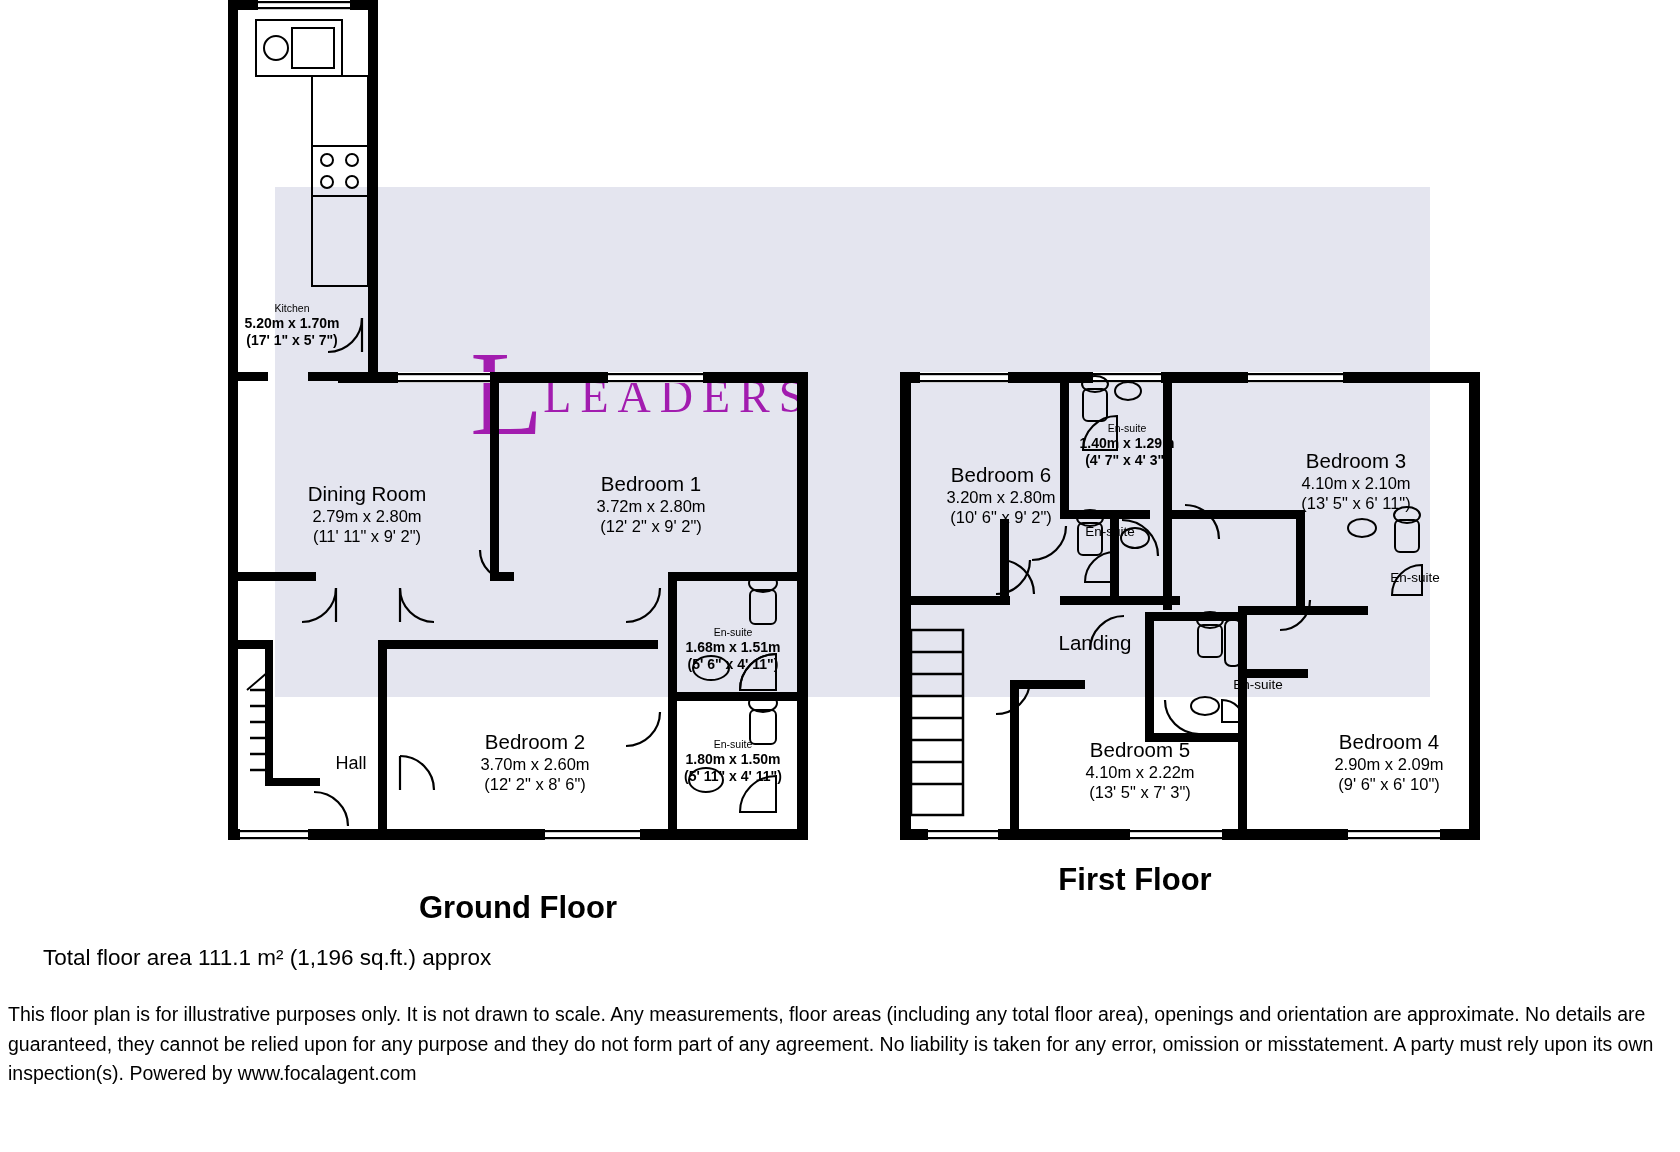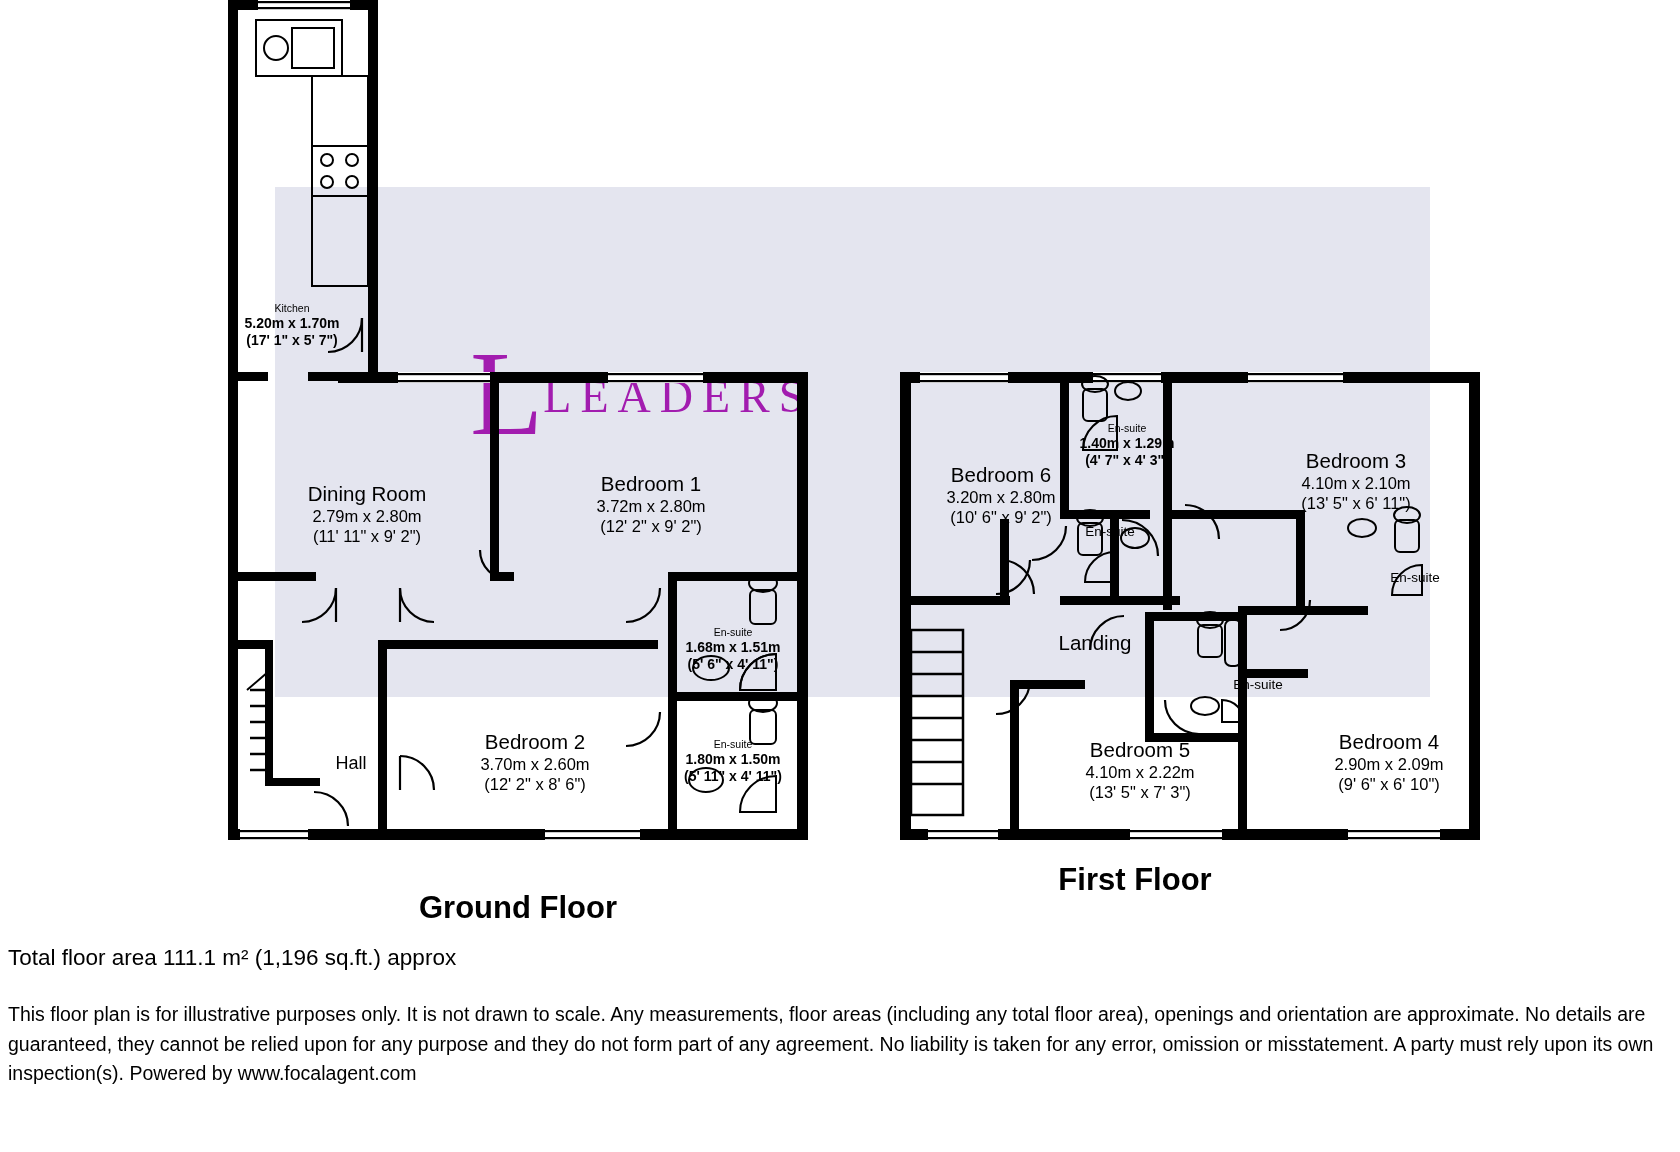--- a/index.html
+++ b/index.html
@@ -79,20 +79,21 @@
     white-space: nowrap;
   }
   .footer {
     position: absolute;
     left: 8px;
     right: 8px;
   }
   .total {
     top: 945px;
     font-size: 22.5px;
+    margin-left: 35px;
   }
   .disclaimer {
     top: 1000px;
     font-size: 19.5px;
     line-height: 1.52;
   }
 </style>
 </head>
 <body>
 

